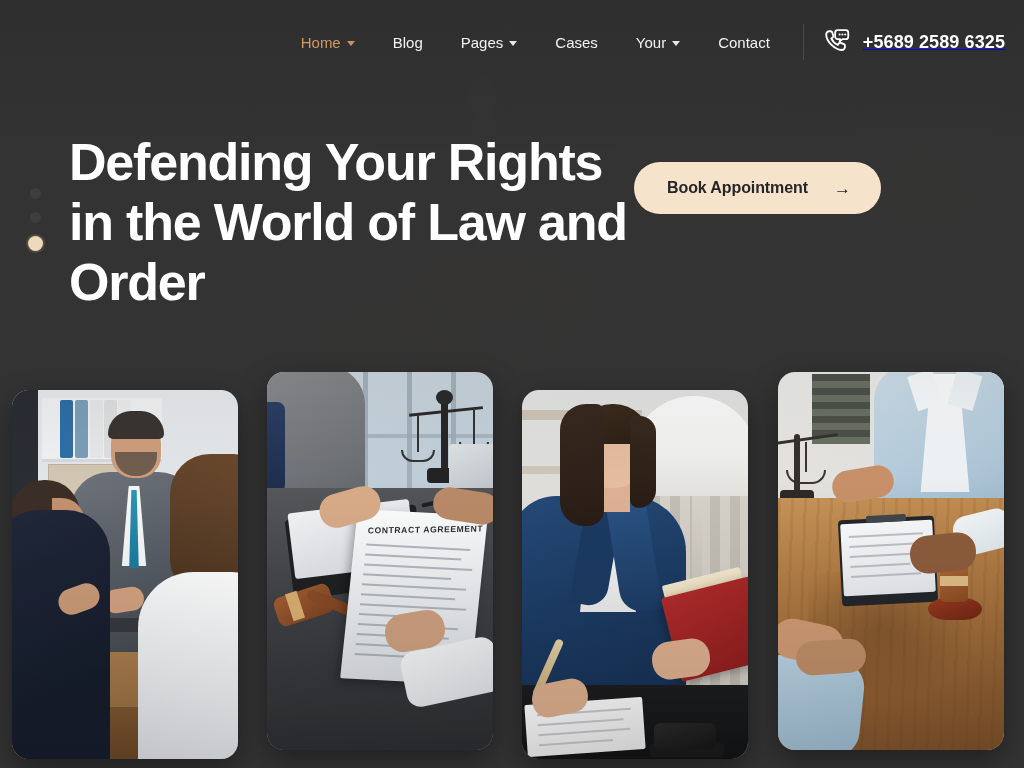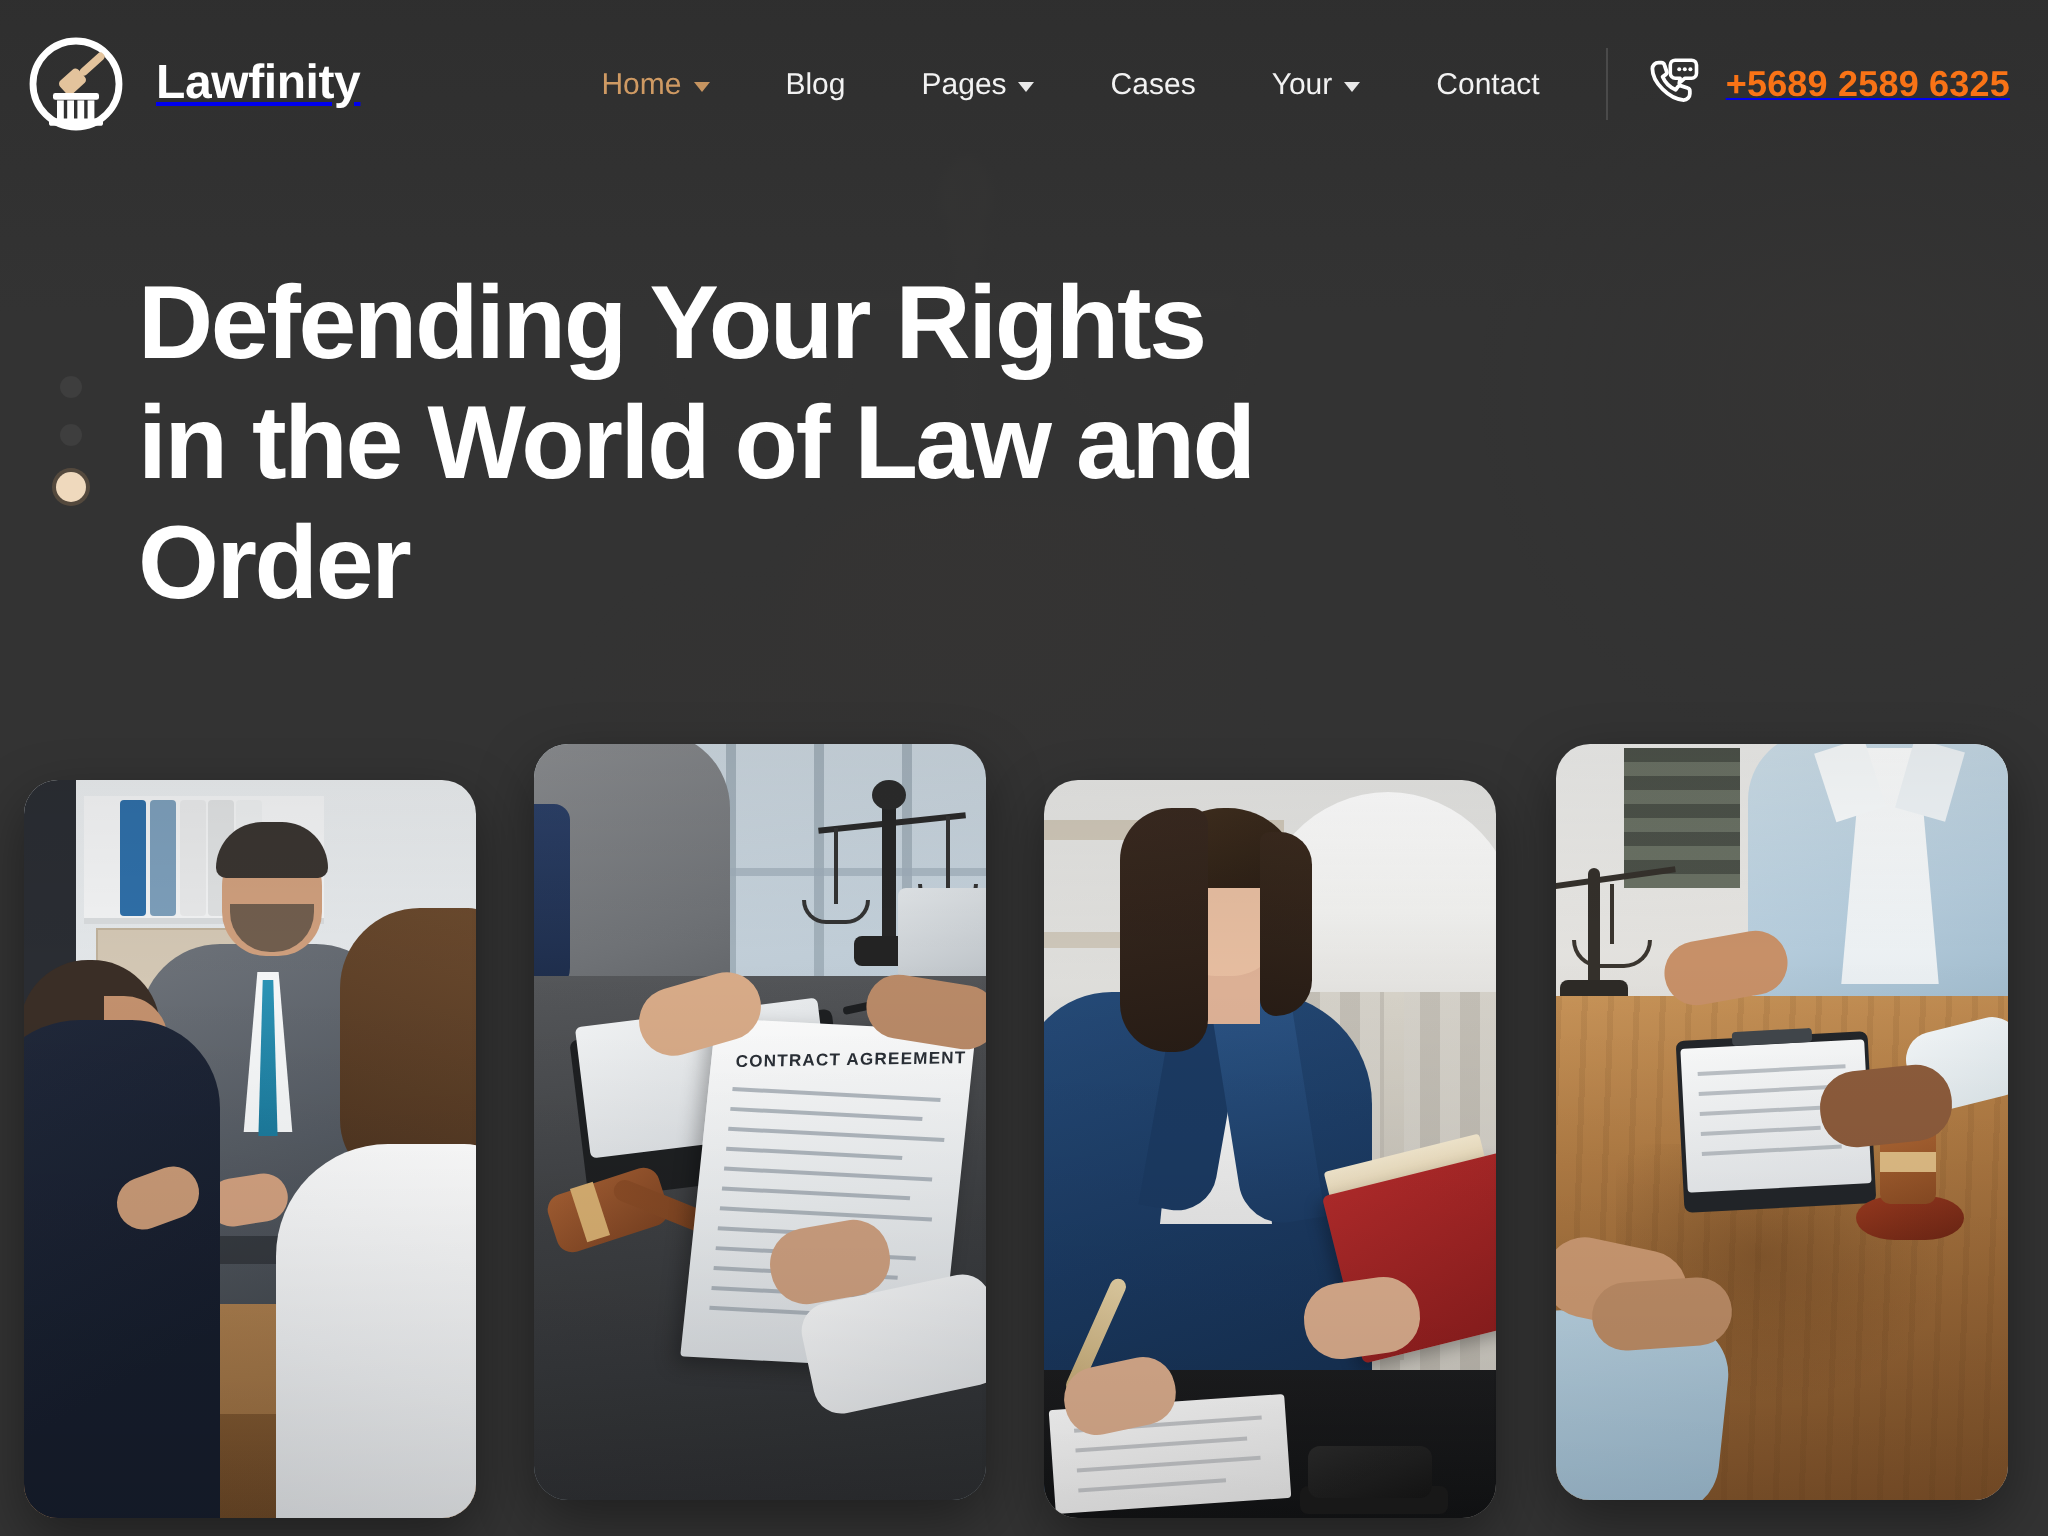--- a/index.html
+++ b/index.html
@@ -103,21 +103,21 @@
     margin:0 18px 0 14px; flex:0 0 1px;
   }
 
   .phone-block{
     display:flex; align-items:center; gap:11px;
     margin-right:19px; cursor:pointer; white-space:nowrap;
   }
   .phone-icon{ width:30px; height:30px; flex:0 0 30px; }
   .phone-icon svg{ display:block; width:30px; height:30px; }
   .phone-number{
-    color:#f97316; font-size:18px; font-weight:700; letter-spacing:.1px;
+    color:#ffffff; font-size:18px; font-weight:700; letter-spacing:.1px;
   }
 
   
   .hero{
     position:absolute; left:0; top:84px; width:863px; height:296px; z-index:20;
   }
 
   .slider-dots{
     position:absolute; left:28px; top:104px;
     display:flex; flex-direction:column; align-items:center; gap:13px;
@@ -447,38 +447,20 @@
     <div class="scale-beam"></div>
     <div class="pan l"></div>
     <div class="pan r"></div>
     <div class="hand2"></div>
     <div class="hand"></div>
     <div class="veil"></div>
   </div>
 
   <div class="header">
 
-    <a class="brand" href="#">
-      <span class="logo-mark">
-        <svg viewBox="0 0 54 54" aria-hidden="true">
-          <circle cx="27" cy="27" r="21.5" fill="none" stroke="#ffffff" stroke-width="3.4"></circle>
-          <g transform="rotate(-42 27 23)">
-            <rect x="17.5" y="19.5" width="12.5" height="9" rx="2.2" fill="#e3c39c"></rect>
-            <rect x="29.5" y="22" width="15" height="4" rx="1.8" fill="#e3c39c"></rect>
-          </g>
-          <rect x="15.5" y="31.5" width="23" height="3.4" rx="1.2" fill="#ffffff"></rect>
-          <rect x="17.5" y="35.2" width="3.4" height="9.5" fill="#ffffff"></rect>
-          <rect x="22.6" y="35.2" width="3.4" height="9.5" fill="#ffffff"></rect>
-          <rect x="27.7" y="35.2" width="3.4" height="9.5" fill="#ffffff"></rect>
-          <rect x="32.8" y="35.2" width="3.4" height="9.5" fill="#ffffff"></rect>
-          <rect x="13.5" y="44.3" width="27" height="3.6" rx="1.3" fill="#ffffff"></rect>
-        </svg>
-      </span>
-      <span class="brand-name">Lawfinity</span>
-    </a>
 
     <nav class="nav">
       <div class="nav-item active">
         <span>Home</span>
         <span class="caret"></span>
       </div>
       <div class="nav-item">
         <span>Blog</span>
       </div>
       <div class="nav-item">
@@ -517,20 +499,24 @@
 
     <div class="slider-dots">
       <span class="dot"></span>
       <span class="dot"></span>
       <span class="dot active"></span>
     </div>
 
     <h1 class="headline">Defending Your Rights in the World of Law and Order</h1>
 
     <div class="hero-right">
+      <button class="cta">
+        <span>Book Appointment</span>
+        <span class="arrow">→</span>
+      </button>
     </div>
   </div>
 
   <div class="cards">
 
     <div class="card" id="card1">
       <div class="scene">
         <div class="c1-room"></div>
         <div class="c1-shelf"></div>
         <div class="c1-bind b1"></div>

